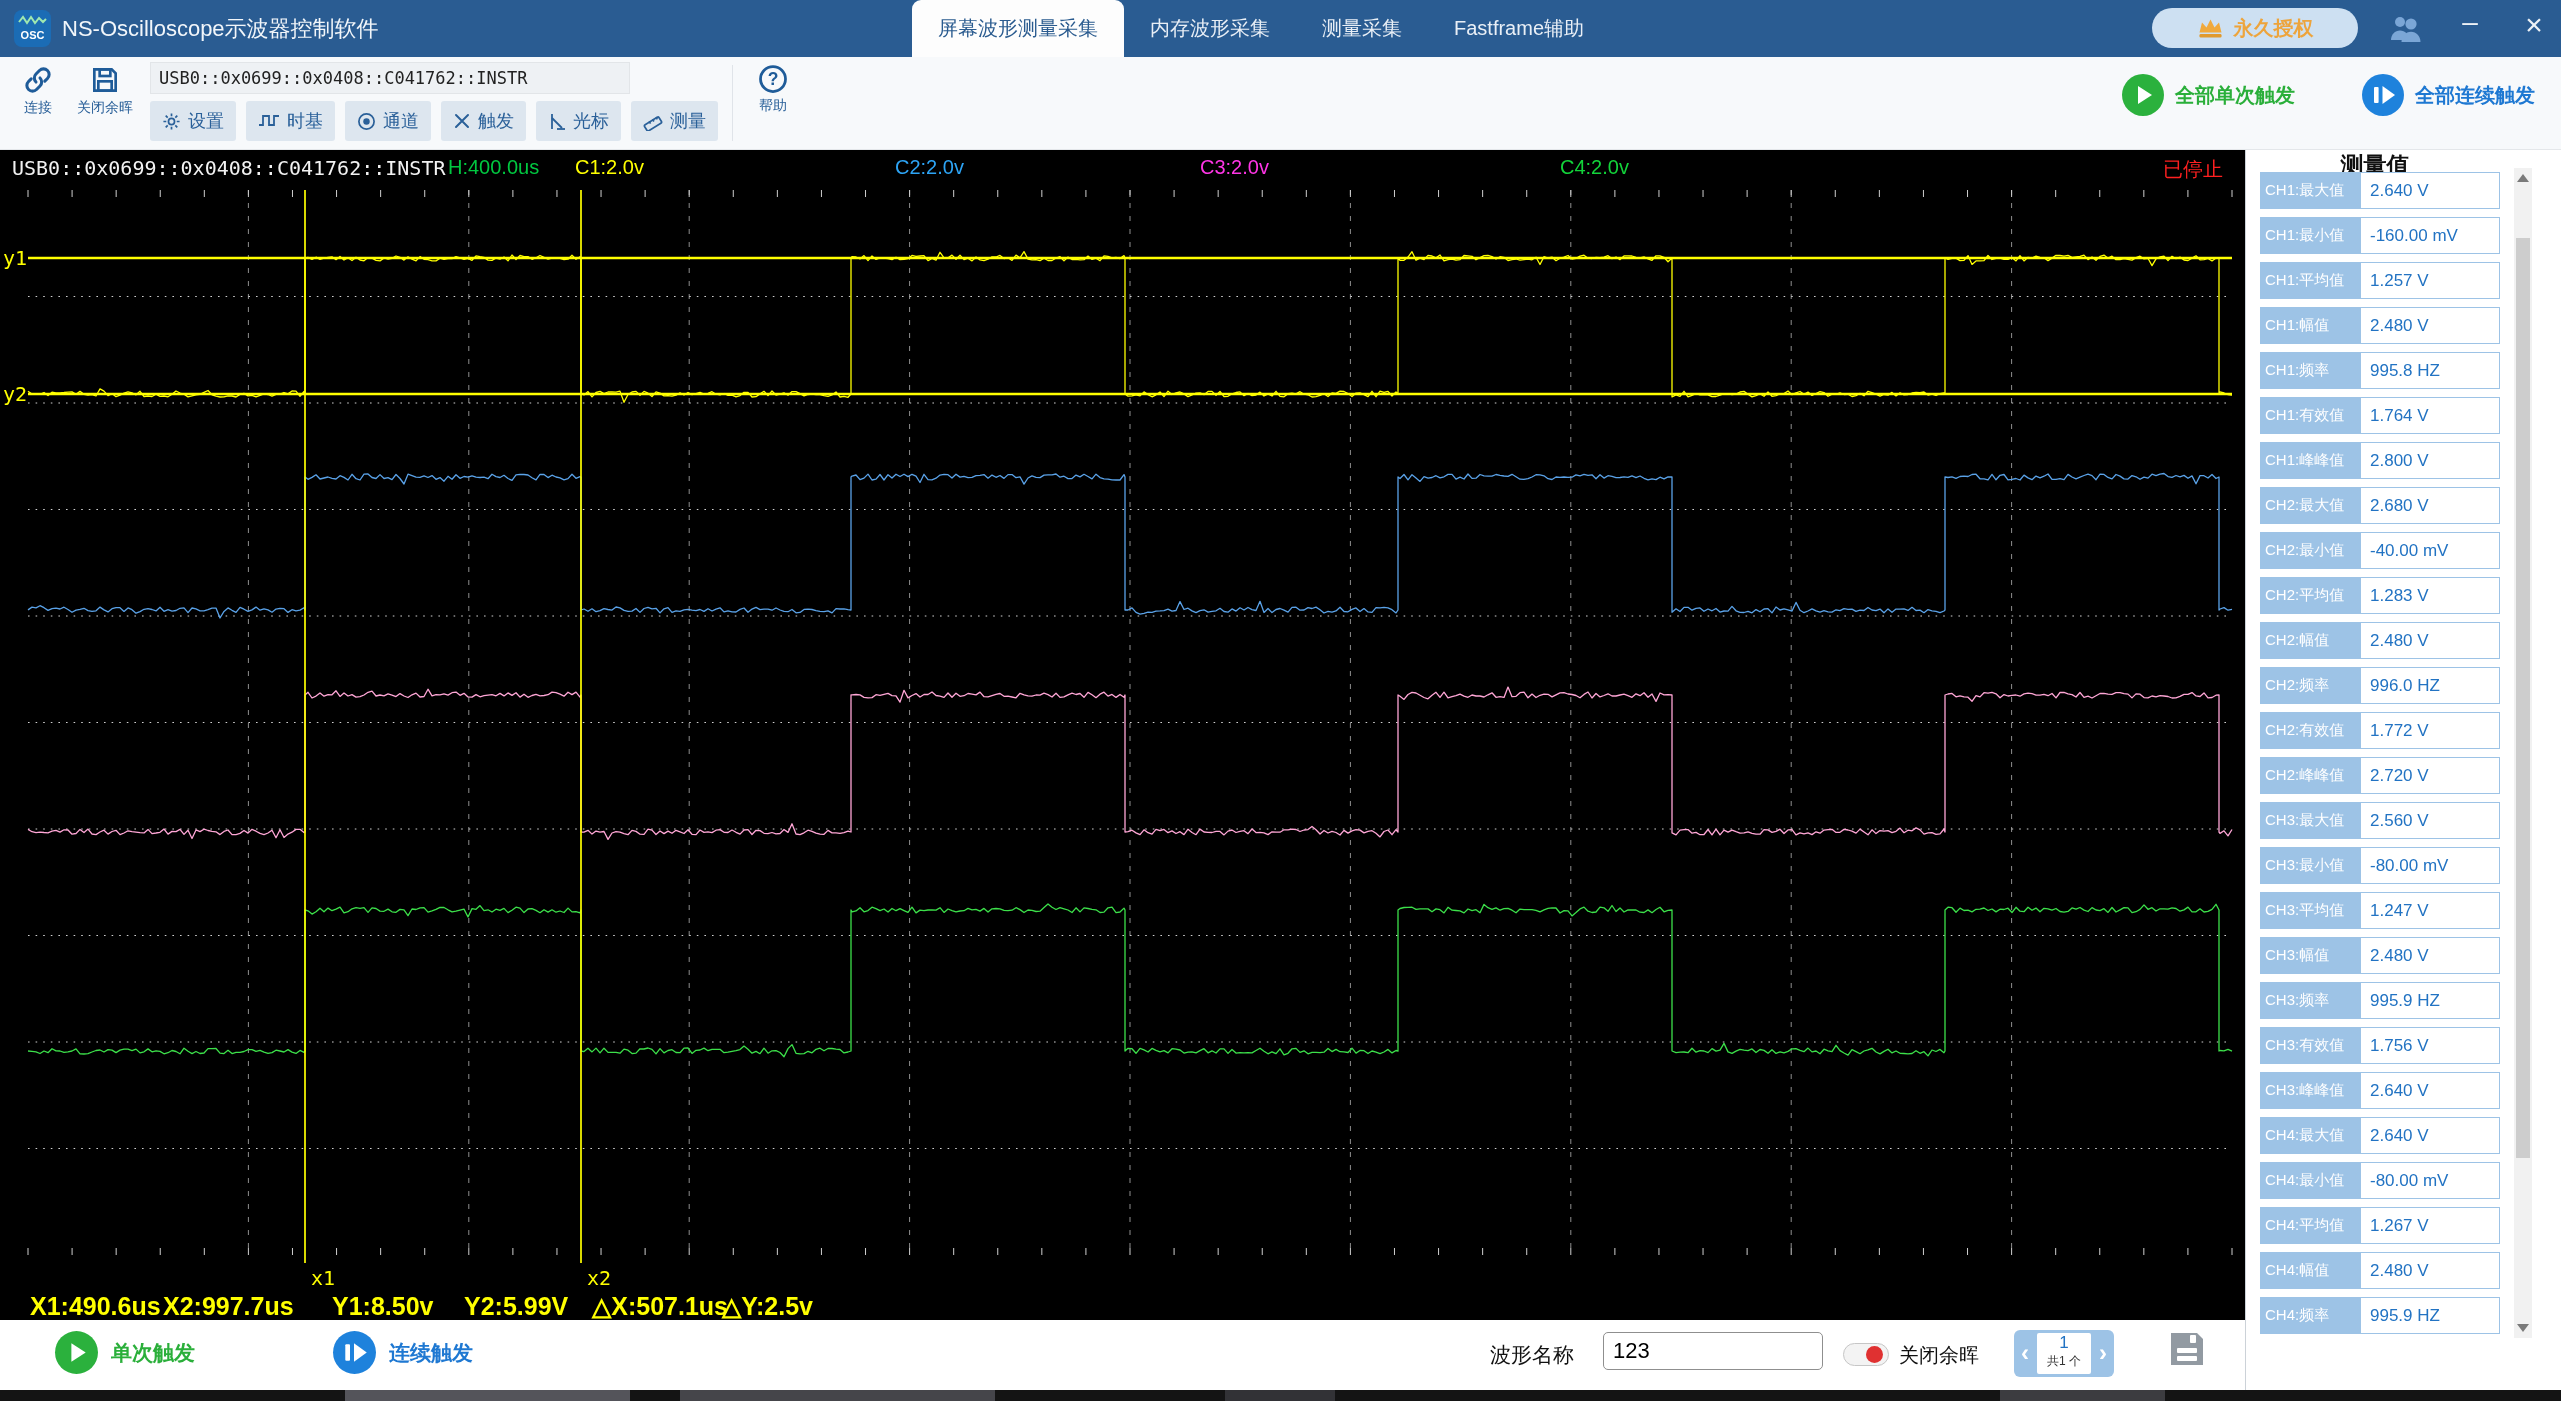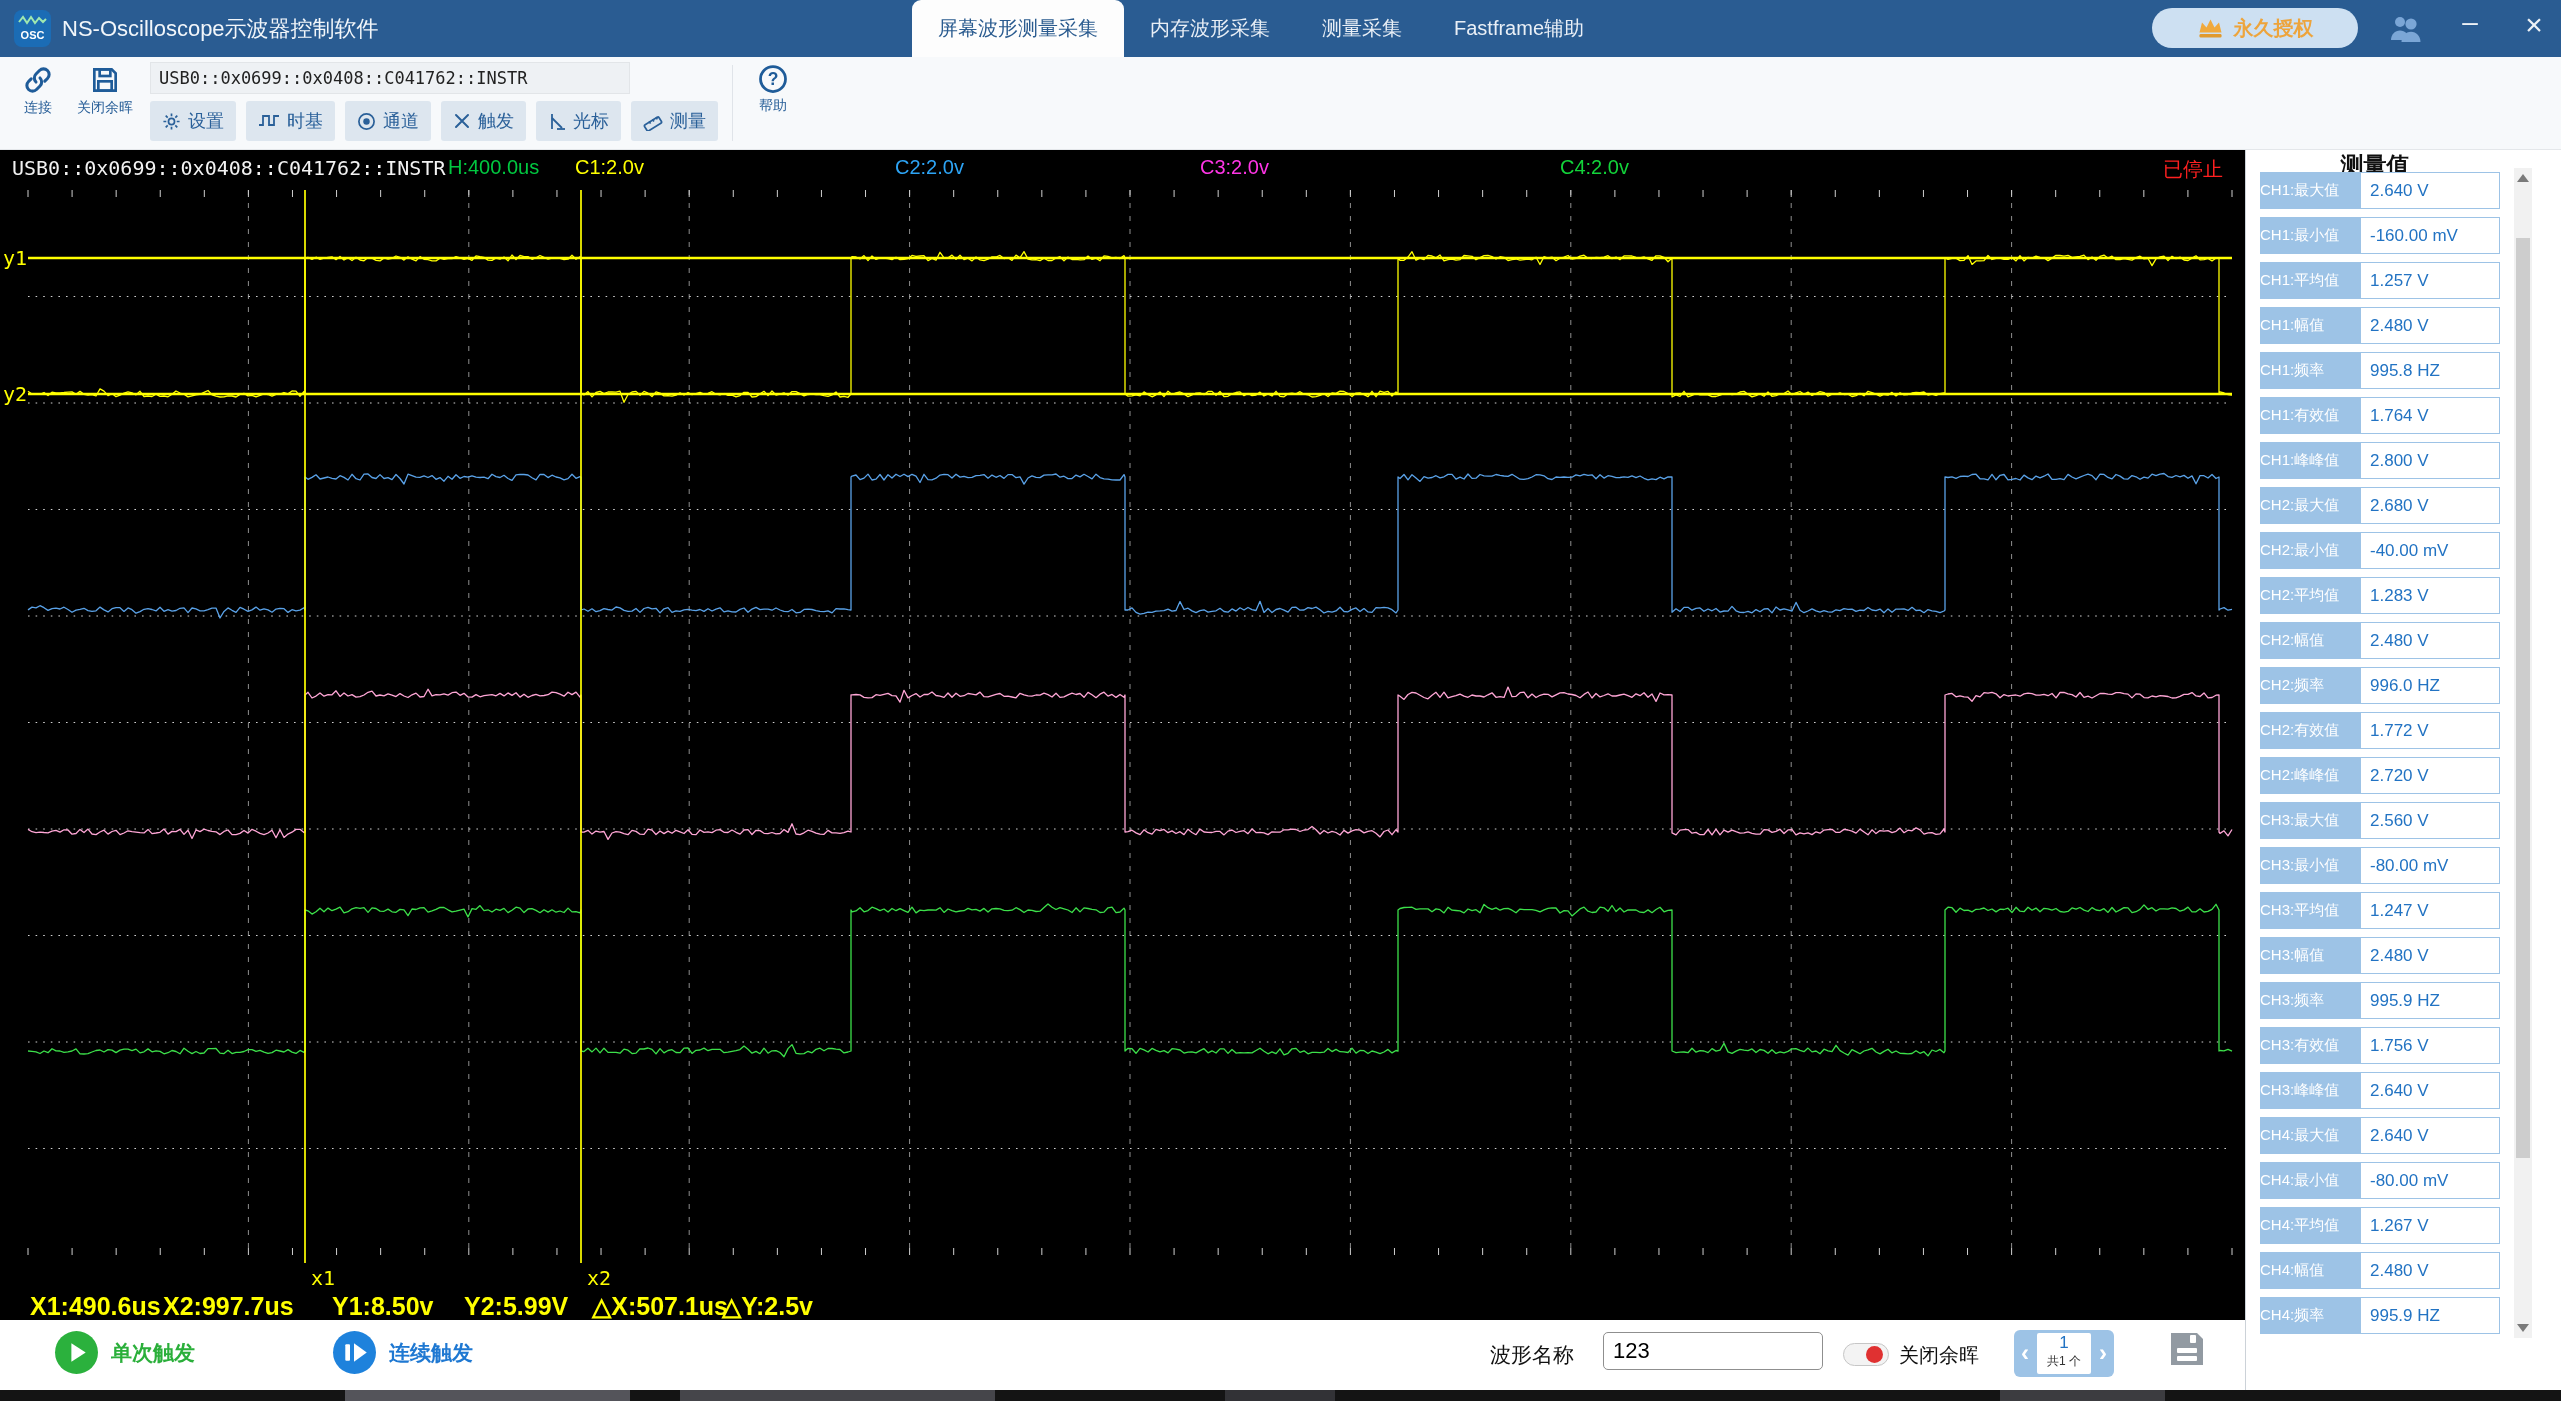--- a/index.html
+++ b/index.html
@@ -38,21 +38,21 @@
   #scope-header span{position:absolute;top:6px;font-size:20px;white-space:nowrap;}
   #scope-readouts span{position:absolute;top:1142px;font-size:25px;font-weight:bold;color:#ffff00;white-space:nowrap;}
   #scope-svg{position:absolute;left:0;top:0;}
   #scope-svg text{font-family:"DejaVu Sans Mono",monospace;}
 
   
   .panel{position:absolute;left:2245px;top:150px;width:316px;height:1240px;background:#fff;border-left:1px solid #ccd2d8;box-sizing:border-box;overflow:hidden;}
   .panel-title{position:absolute;left:0;top:0;width:258px;text-align:center;font-size:23px;font-weight:bold;color:#101010;}
   #m-rows{position:absolute;left:14px;top:22px;width:240px;}
   .m-row{display:flex;height:37px;margin-bottom:8px;}
-  .m-label{width:100px;background:#9dc3e6;color:#fff;font-size:15px;display:flex;align-items:center;box-sizing:border-box;white-space:nowrap;}
+  .m-label{width:100px;background:#9dc3e6;color:#fff;font-size:15px;display:flex;align-items:center;padding-left:5px;box-sizing:border-box;white-space:nowrap;}
   .m-value{width:140px;background:#fff;border:1px solid #9dc3e6;color:#2273c3;font-size:17px;display:flex;align-items:center;padding-left:9px;box-sizing:border-box;white-space:nowrap;}
   .p-scroll{position:absolute;left:268px;top:18px;width:18px;height:1170px;background:#f1f1f1;}
   .p-thumb{position:absolute;left:2px;top:70px;width:14px;height:920px;background:#cdcdcd;}
   .p-arrow{position:absolute;left:3px;width:0;height:0;border-left:6px solid transparent;border-right:6px solid transparent;}
   .p-arrow.up{top:6px;border-bottom:8px solid #7a7a7a;}
   .p-arrow.down{bottom:6px;border-top:8px solid #7a7a7a;}
 
   
   .bottombar{position:absolute;left:0;top:1320px;width:2245px;height:70px;background:#fff;}
   .bb-trig{position:absolute;top:10px;display:flex;align-items:center;gap:12px;font-size:21px;font-weight:bold;cursor:default;}
@@ -175,20 +175,37 @@
         </div>
       </div>
     </div>
     <div class="vdiv"></div>
     <div class="tb-stack">
       <svg width="30" height="30" viewBox="0 0 24 24">
         <circle cx="12" cy="12" r="10" fill="none" stroke="#1f5c99" stroke-width="2.2"></circle>
         <text x="12" y="17" text-anchor="middle" font-size="14" font-weight="bold" fill="#1f5c99" font-family="Liberation Sans,sans-serif">?</text>
       </svg>
       <span class="lbl">帮助</span>
+    </div>
+    <div class="tb-right">
+      <div class="trig-btn green">
+        <svg width="44" height="44" viewBox="0 0 44 44">
+          <circle cx="22" cy="22" r="21" fill="#2bb13d"></circle>
+          <path d="M17 13l14 9-14 9z" fill="#fff"></path>
+        </svg>
+        <span>全部单次触发</span>
+      </div>
+      <div class="trig-btn blue">
+        <svg width="44" height="44" viewBox="0 0 44 44">
+          <circle cx="22" cy="22" r="21" fill="#1e82dc"></circle>
+          <rect x="13" y="14" width="4.6" height="16" rx="1" fill="#fff"></rect>
+          <path d="M21.5 13l12.5 9-12.5 9z" fill="#fff"></path>
+        </svg>
+        <span>全部连续触发</span>
+      </div>
     </div>
   </div>
 
   <div class="scope">
     <svg id="scope-svg" width="2245" height="1170" viewBox="0 0 2245 1170">
         <line x1="248.4" y1="40" x2="248.4" y2="1105" stroke="#8f8f8f" stroke-dasharray="5 8" stroke-width="1"></line>
         <line x1="468.8" y1="40" x2="468.8" y2="1105" stroke="#8f8f8f" stroke-dasharray="5 8" stroke-width="1"></line>
         <line x1="689.2" y1="40" x2="689.2" y2="1105" stroke="#8f8f8f" stroke-dasharray="5 8" stroke-width="1"></line>
         <line x1="909.6" y1="40" x2="909.6" y2="1105" stroke="#8f8f8f" stroke-dasharray="5 8" stroke-width="1"></line>
         <line x1="1130" y1="40" x2="1130" y2="1105" stroke="#8f8f8f" stroke-dasharray="5 8" stroke-width="1"></line>

